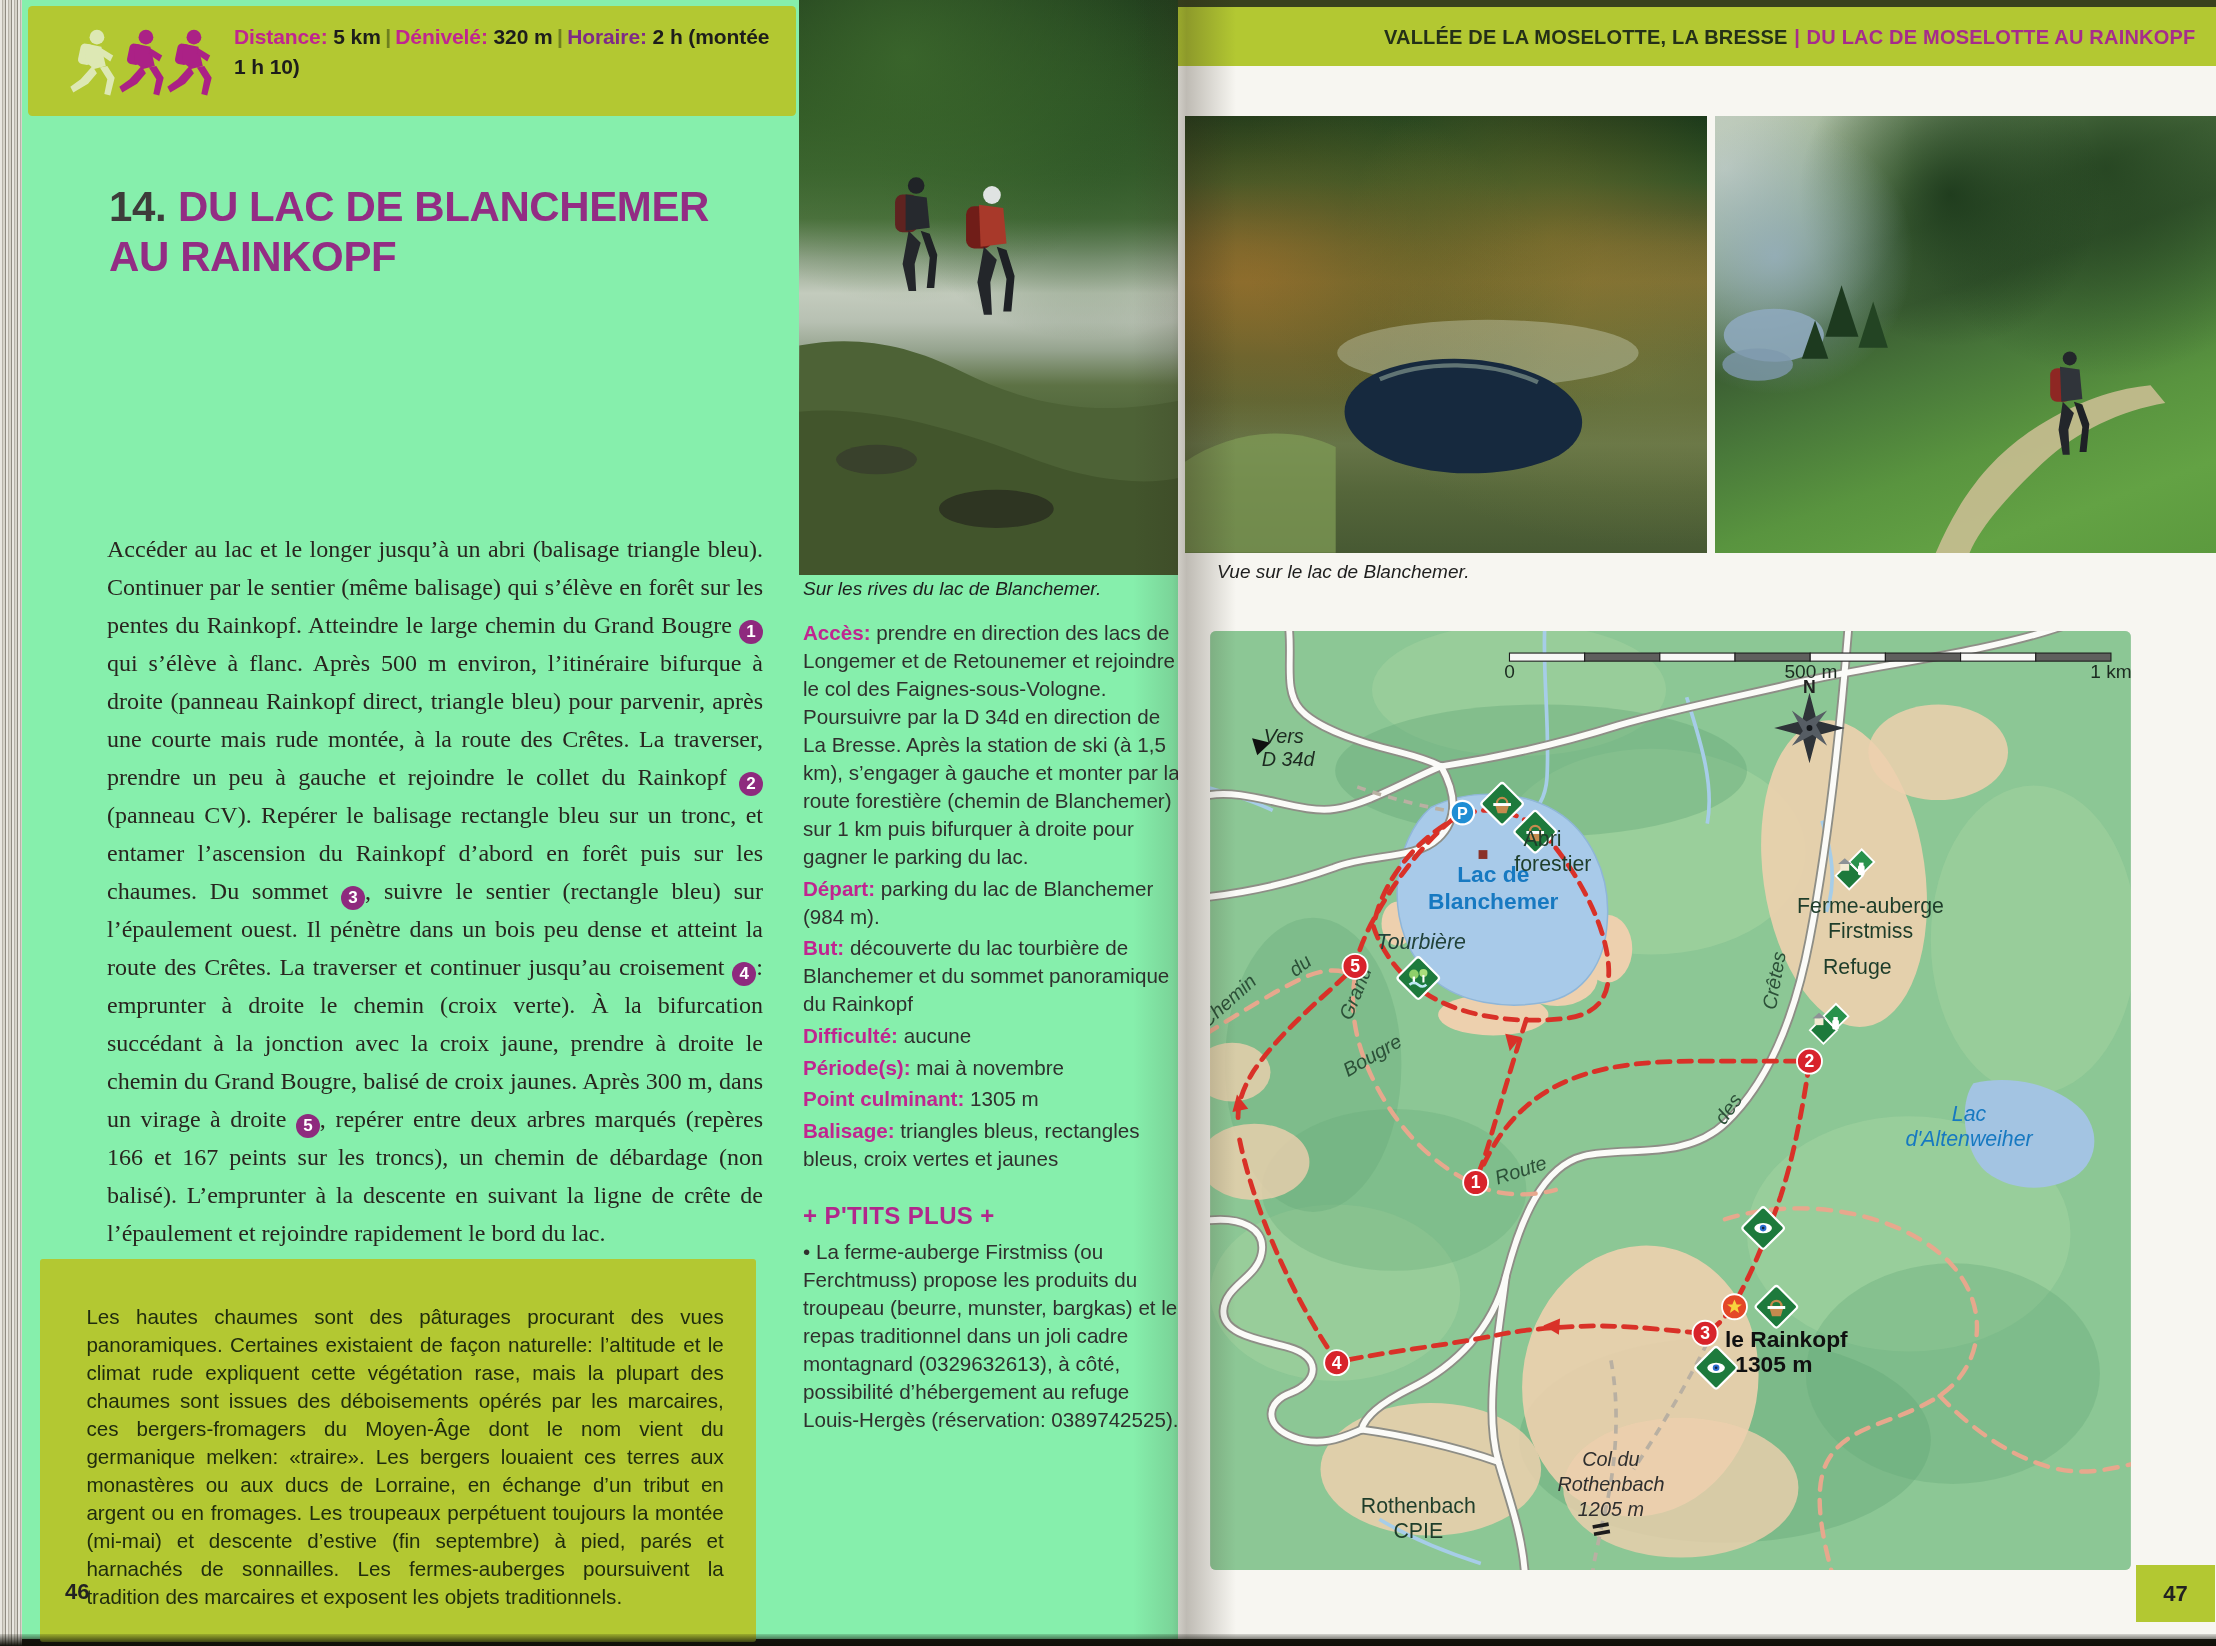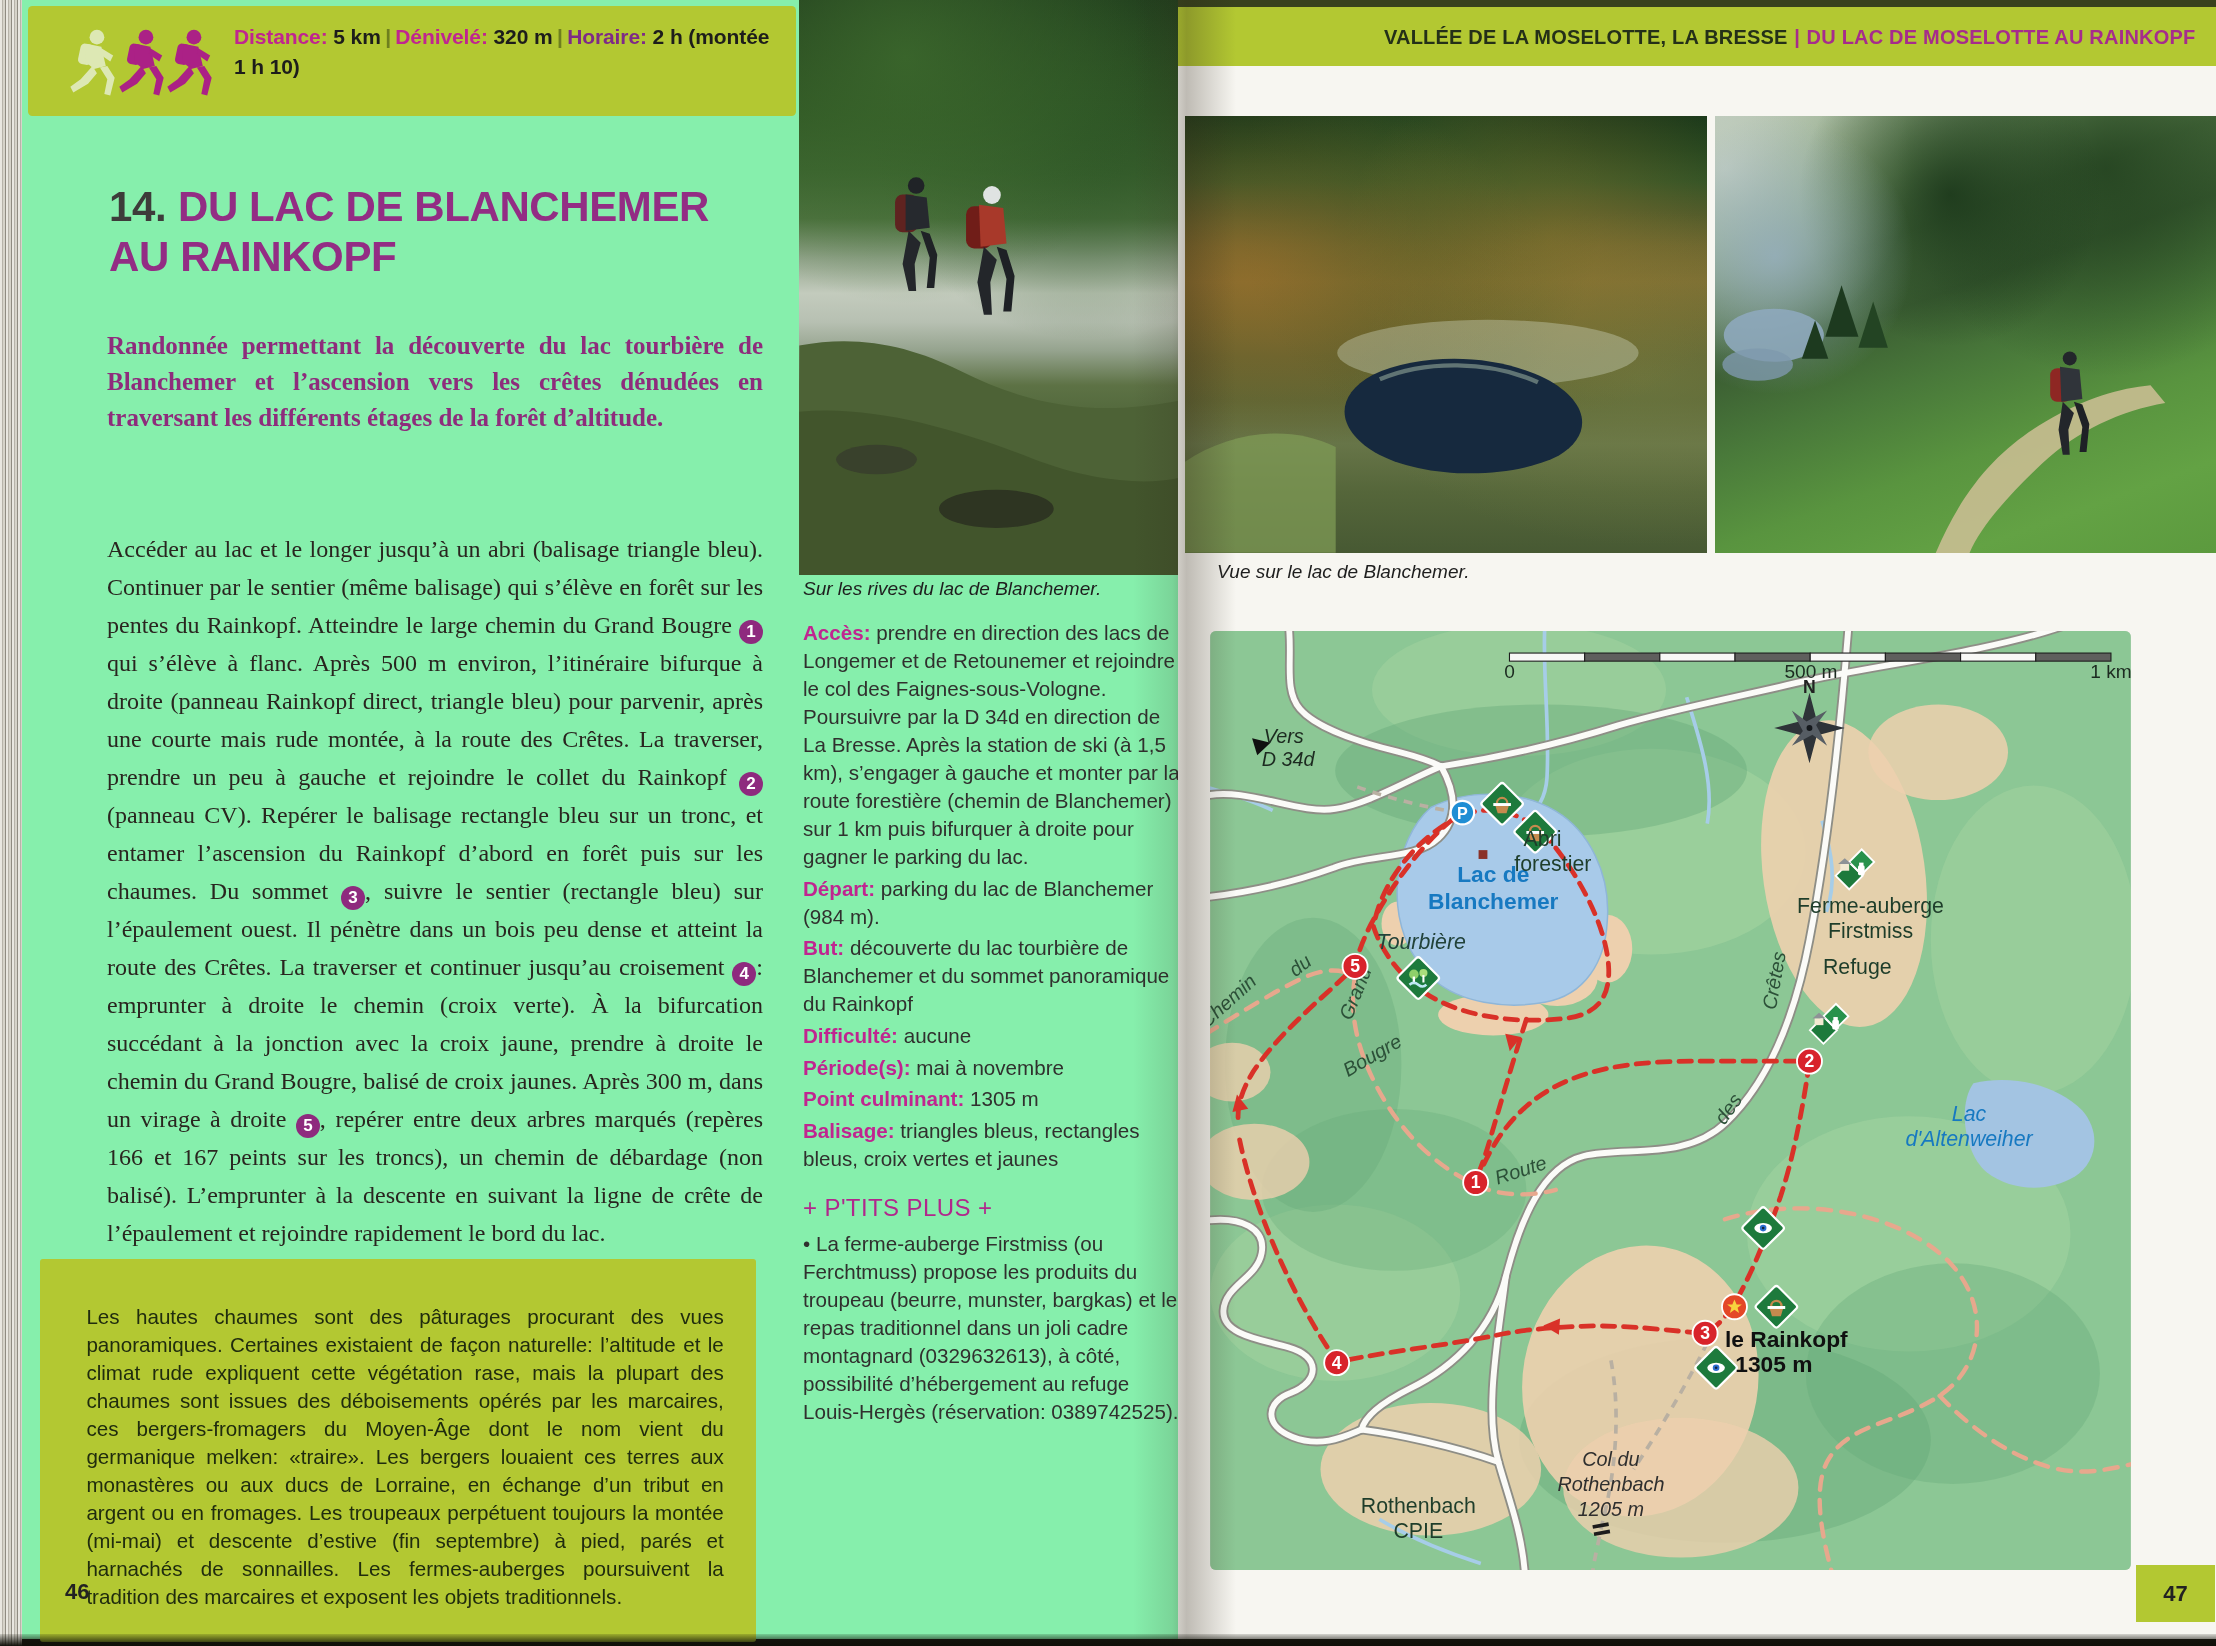--- a/index.html
+++ b/index.html
@@ -55,21 +55,21 @@
       radial-gradient(circle at 47% 18%,rgba(24,52,24,.85),rgba(0,0,0,0) 34%),
       radial-gradient(circle at 78% 12%,rgba(28,58,26,.75),rgba(0,0,0,0) 38%),
       radial-gradient(circle at 2% 12%,rgba(200,210,200,.9),rgba(0,0,0,0) 30%),
       linear-gradient(160deg,#aebfa8 0%,#8aa57c 10%,#70955f 20%,#4c7040 30%,#3c5f33 42%,#49793a 55%,#59943f 70%,#63a244 85%,#5c9a3e 100%)}
 
   .caption{position:absolute;font-style:italic;font-size:19px;color:#1e1e1e}
   .cap1{left:781px;top:578px}
   .info-col{position:absolute;left:781px;top:619px;width:378px;font-size:20.6px;line-height:28px;color:#30302e}
   .info-label{font-weight:bold;color:#c02590}
   .info-item{margin-bottom:3.7px}
-  .ptits-title{margin-top:21px;font-weight:normal;font-size:24px;color:#b1278c;letter-spacing:0.4px}
+  .ptits-title{margin-top:29px;font-weight:bold;font-size:24px;color:#b1278c;letter-spacing:0.4px}
   .ptits-text{margin-top:7.4px;font-size:20.6px;line-height:28px}
 
   
   .rp-top{position:absolute;left:0;top:0;width:100%;height:7.4px;background:#38421d}
   .rhb{position:absolute;left:0;top:7.4px;width:1038px;height:59px;background:#b3c832}
   .rhb-inner{position:absolute;right:20.6px;top:18.4px;font-weight:bold;font-size:20px;letter-spacing:0.2px;color:#243018;white-space:nowrap}
   .rhb-title{color:#a62c8c}
   .rhb-sep{color:#a62c8c;padding:0 6.6px}
   .cap2{left:39px;top:561px}
   .cap3{left:558px;top:561px}
@@ -113,21 +113,20 @@
           </svg>
       </div>
       <div class="ib-text"><span class="ib-label">Distance: </span>5 km<span class="ib-sep">|</span><span class="ib-label">Dénivelé: </span>320 m<span class="ib-sep">|</span><span class="ib-label ib-label-alt">Horaire: </span>2 h (montée 1 h 10)</div>
     </div>
 
     <div class="title">
       <span class="title-num">14.</span><span>DU LAC DE BLANCHEMER</span><br>
       <span>AU RAINKOPF</span>
     </div>
 
-    <p class="intro">Randonnée permettant la découverte du lac tourbière de Blanchemer et l’ascension vers les crêtes dénudées en traversant les différents étages de la forêt d’altitude.</p>
 
     <p class="body-text">Accéder au lac et le longer jusqu’à un abri (balisage triangle bleu). Continuer par le sentier (même balisage) qui s’élève en forêt sur les pentes du Rainkopf. Atteindre le large chemin du Grand Bougre <span class="wp-badge">1</span> qui s’élève à flanc. Après 500 m environ, l’itinéraire bifurque à droite (panneau Rainkopf direct, triangle bleu) pour parvenir, après une courte mais rude montée, à la route des Crêtes. La traverser, prendre un peu à gauche et rejoindre le collet du Rainkopf <span class="wp-badge">2</span> (panneau CV). Repérer le balisage rectangle bleu sur un tronc, et entamer l’ascension du Rainkopf d’abord en forêt puis sur les chaumes. Du sommet <span class="wp-badge">3</span>, suivre le sentier (rectangle bleu) sur l’épaulement ouest. Il pénètre dans un bois peu dense et atteint la route des Crêtes. La traverser et continuer jusqu’au croisement <span class="wp-badge">4</span>: emprunter à droite le chemin (croix verte). À la bifurcation succédant à la jonction avec la croix jaune, prendre à droite le chemin du Grand Bougre, balisé de croix jaunes. Après 300 m, dans un virage à droite <span class="wp-badge">5</span>, repérer entre deux arbres marqués (repères 166 et 167 peints sur les troncs), un chemin de débardage (non balisé). L’emprunter à la descente en suivant la ligne de crête de l’épaulement et rejoindre rapidement le bord du lac.</p>
 
     <div class="green-box">
       <p>Les hautes chaumes sont des pâturages procurant des vues panoramiques. Certaines existaient de façon naturelle: l’altitude et le climat rude expliquent cette végétation rase, mais la plupart des chaumes sont issues des déboisements opérés par les marcaires, ces bergers-fromagers du Moyen-Âge dont le nom vient du germanique melken: «traire». Les bergers louaient ces terres aux monastères ou aux ducs de Lorraine, en échange d’un tribut en argent ou en fromages. Les troupeaux perpétuent toujours la montée (mi-mai) et descente d’estive (fin septembre) à pied, parés et harnachés de sonnailles. Les fermes-auberges poursuivent la tradition des marcaires et exposent les objets traditionnels.</p>
     </div>
     <div class="pageno-left">46</div>
 
     <div class="photo photo1">
       <svg width="380" height="575" viewBox="0 0 516 782">

